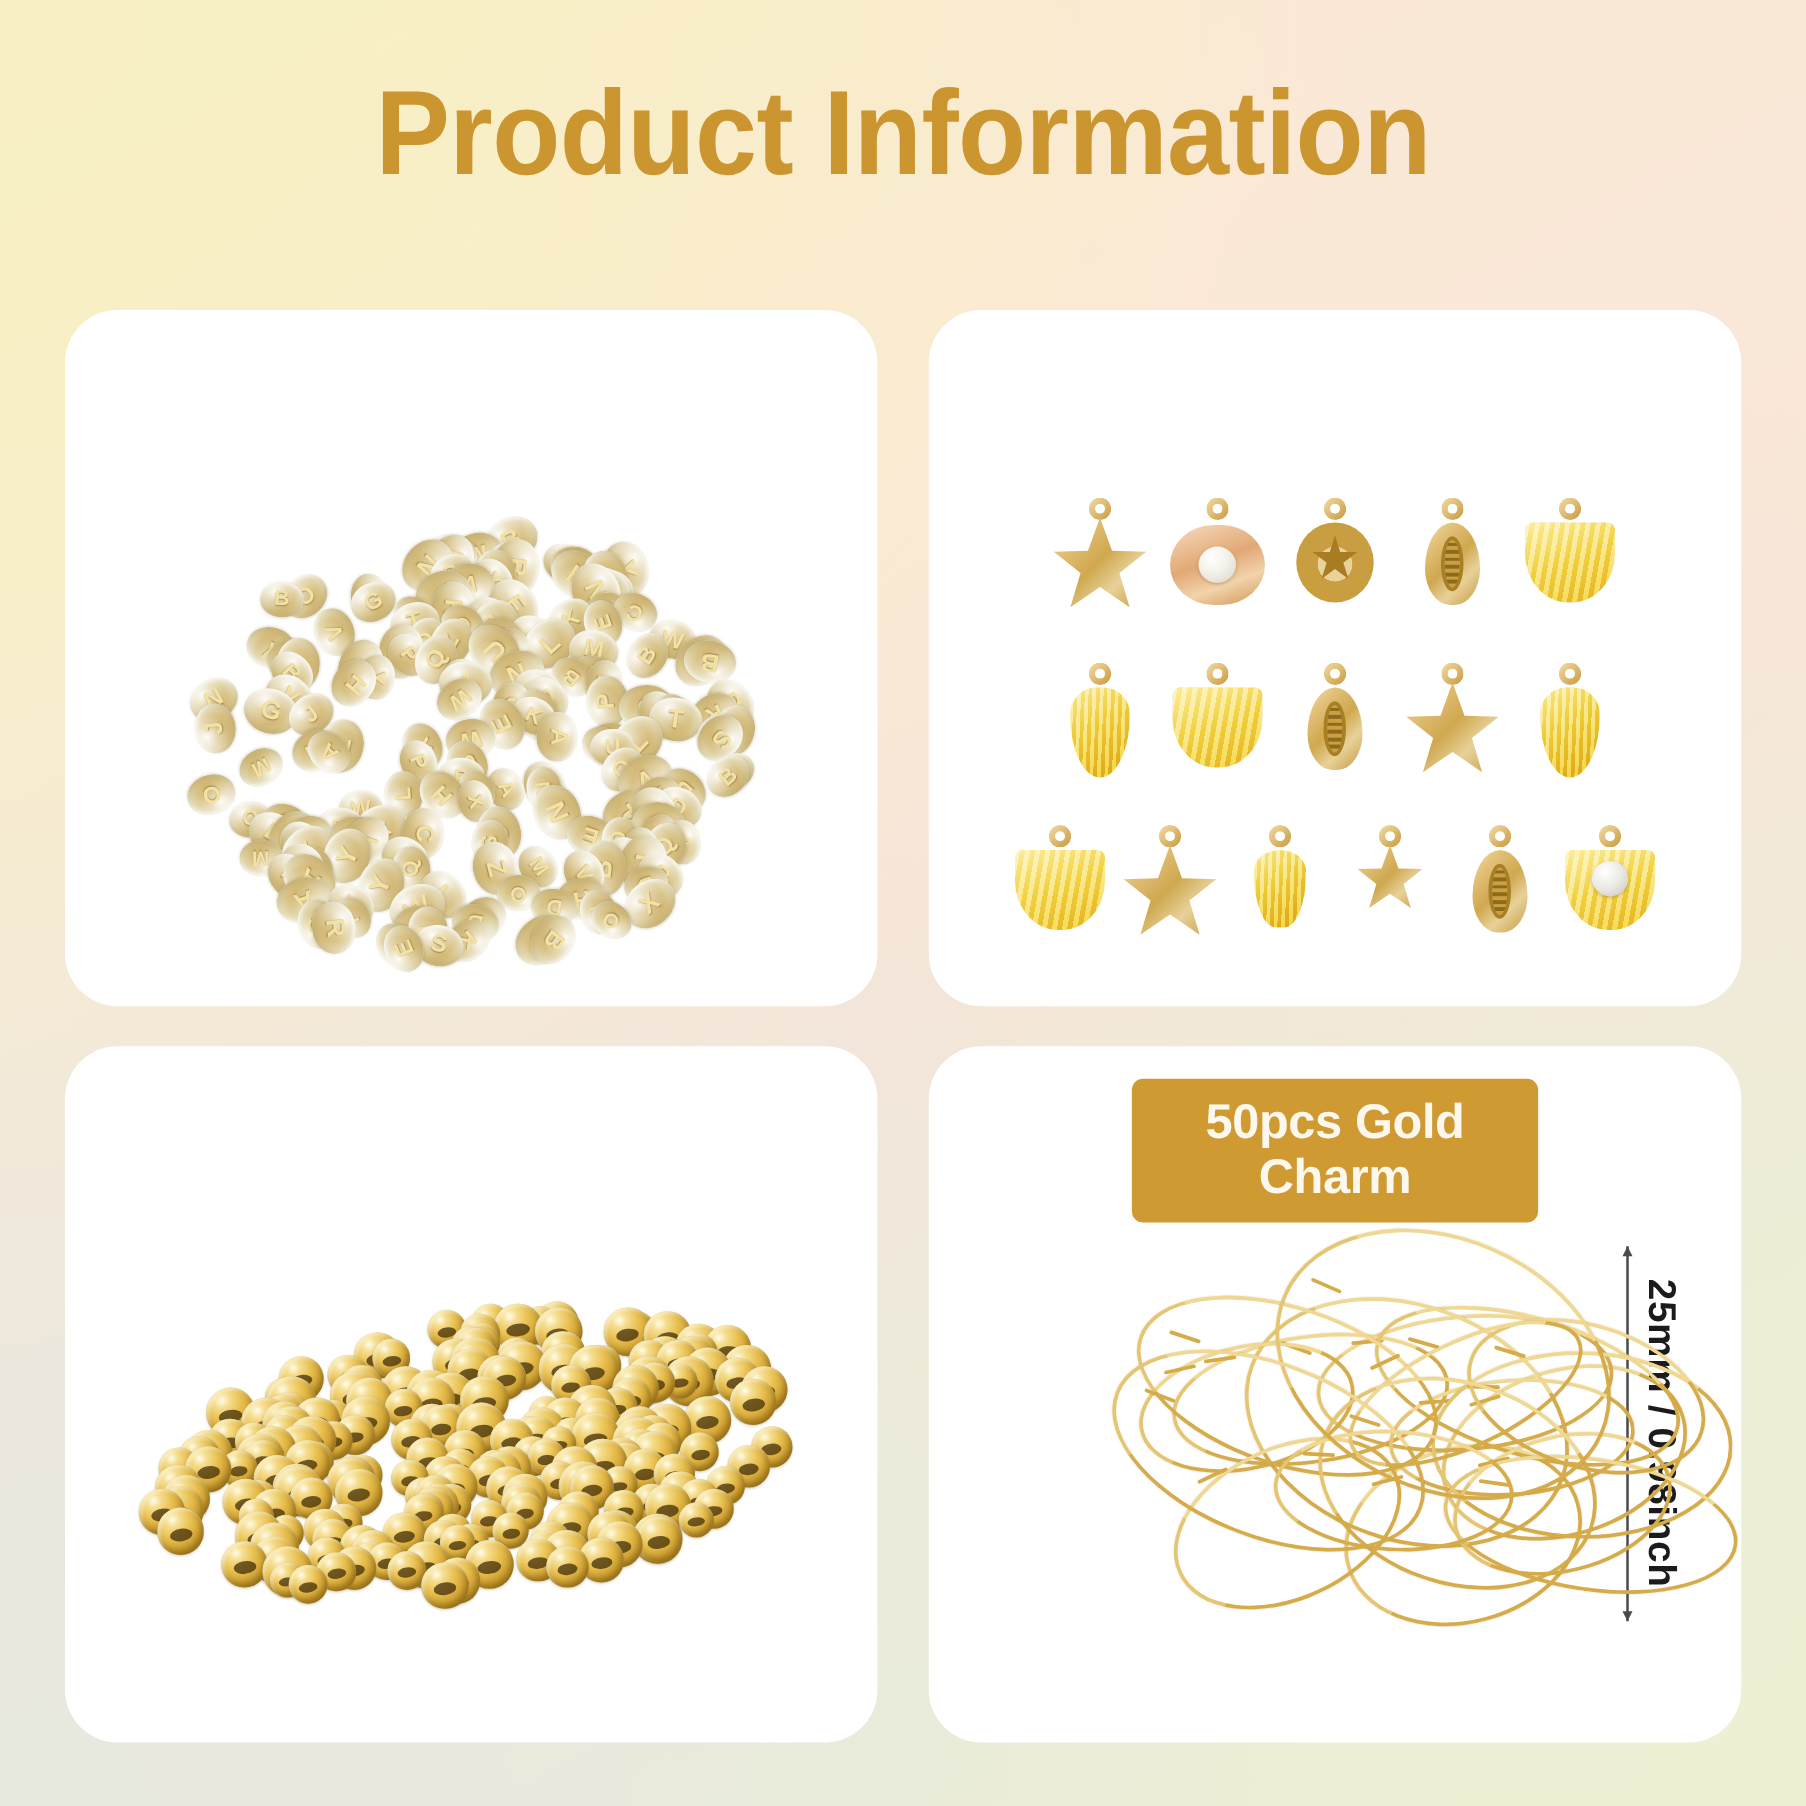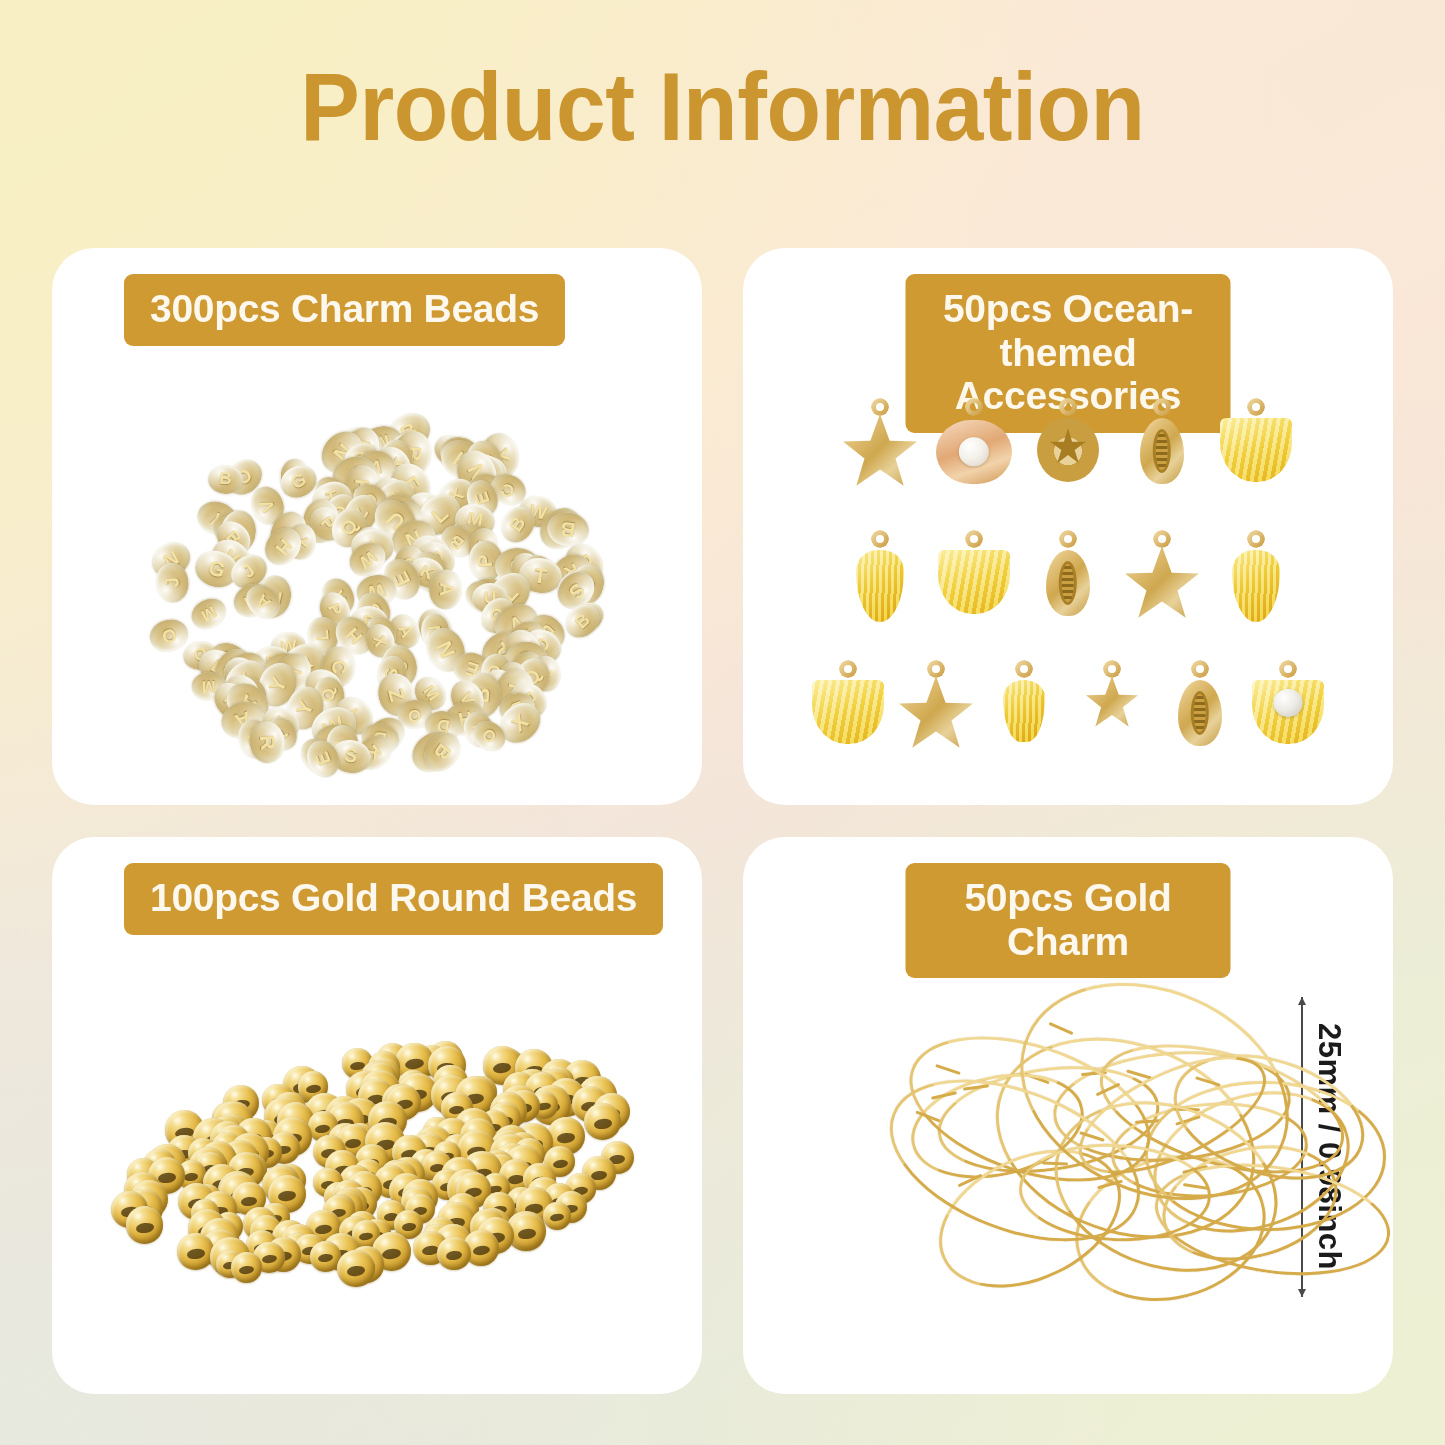--- a/index.html
+++ b/index.html
@@ -178,21 +178,20 @@
 </head>
 <body>
 
 <div id="bg-base"></div>
 
 <div id="title">Product Information</div>
 
 <div id="grid">
 
   <div class="card">
-    <div class="badge left">300pcs Charm Beads</div>
     <div class="photo" id="beads-photo">
         <div class="letterbead" style="width: 44.3963px; height: 36.405px; left: 334.974px; top: 18.1665px; font-size: 21.3102px; transform: rotate(331.6deg); z-index: 10;">B</div>
         <div class="letterbead" style="width: 41.8362px; height: 34.3057px; left: 309.401px; top: 29.5338px; font-size: 20.0814px; transform: rotate(167.6deg); z-index: 11;">M</div>
         <div class="letterbead" style="width: 41.1992px; height: 33.7833px; left: 287.319px; top: 31.2772px; font-size: 19.7756px; transform: rotate(0.5deg); z-index: 12;">Q</div>
         <div class="letterbead" style="width: 41.1419px; height: 33.7364px; left: 289.455px; top: 34.1023px; font-size: 19.7481px; transform: rotate(166.5deg); z-index: 13;">Z</div>
         <div class="letterbead" style="width: 38.5615px; height: 31.6204px; left: 291.784px; top: 35.3058px; font-size: 18.5095px; transform: rotate(104deg); z-index: 14;">B</div>
         <div class="letterbead" style="width: 36.4179px; height: 29.8627px; left: 338.814px; top: 37.9029px; font-size: 17.4806px; transform: rotate(296.1deg); z-index: 15;">P</div>
         <div class="letterbead" style="width: 39.099px; height: 32.0612px; left: 335.511px; top: 37.0405px; font-size: 18.7675px; transform: rotate(330.2deg); z-index: 16;">V</div>
         <div class="letterbead" style="width: 36.1419px; height: 29.6364px; left: 381.858px; top: 40.4441px; font-size: 17.3481px; transform: rotate(30.3deg); z-index: 17;">B</div>
         <div class="letterbead" style="width: 44.7033px; height: 36.6567px; left: 268.217px; top: 38.3107px; font-size: 21.4576px; transform: rotate(132.1deg); z-index: 18;">N</div>
@@ -369,22 +368,20 @@
         <div class="letterbead" style="width: 45.7143px; height: 37.4857px; left: 359.007px; top: 336.585px; font-size: 21.9429px; transform: rotate(143.9deg); z-index: 189;">C</div>
         <div class="letterbead" style="width: 40.7434px; height: 33.4096px; left: 369.795px; top: 338.933px; font-size: 19.5568px; transform: rotate(125.4deg); z-index: 190;">B</div>
         <div class="letterbead" style="width: 38.0142px; height: 31.1717px; left: 303.007px; top: 340.781px; font-size: 18.2468px; transform: rotate(140.2deg); z-index: 191;">K</div>
         <div class="letterbead" style="width: 39.7667px; height: 32.6087px; left: 279.499px; top: 343.611px; font-size: 19.088px; transform: rotate(10.2deg); z-index: 192;">S</div>
         <div class="letterbead" style="width: 37.8442px; height: 31.0323px; left: 246.811px; top: 344.634px; font-size: 18.1652px; transform: rotate(231.7deg); z-index: 193;">T</div>
         <div class="letterbead" style="width: 38.3488px; height: 31.446px; left: 251.635px; top: 347.117px; font-size: 18.4074px; transform: rotate(247.8deg); z-index: 194;">E</div>
       </div>
   </div>
 
   <div class="card">
-    <div class="badge center">50pcs Ocean-themed
-Accessories</div>
     <div class="photo" id="charms-photo">
         <div class="charm-row" style="top: 0px; gap: 16px;">
           <div class="charm" style="width: 78px; height: 104px;">
             <div class="bail" style="width: 18px; height: 18px; top: 0px;"></div>
             <div class="gold" style="position: absolute; left: 50%; transform: translateX(-50%); width: 74px; height: 74px; top: 16px; clip-path: polygon(50% 0%, 63% 36%, 100% 37%, 71% 60%, 82% 97%, 50% 75%, 18% 97%, 29% 60%, 0% 37%, 37% 36%); border-radius: 6px;"></div>
           </div>
           <div class="charm" style="width: 78px; height: 104px;">
             <div class="bail" style="width: 18px; height: 18px; top: 0px;"></div>
             <div class="gold" style="position: absolute; left: 50%; transform: translateX(-50%); width: 76px; height: 64px; top: 22px; border-radius: 46% / 50%; background: linear-gradient(160deg, rgb(246, 220, 192), rgb(226, 168, 117) 45%, rgb(242, 211, 171) 70%, rgb(207, 149, 82));">
               <div style="position: absolute; left: 50%; top: 50%; transform: translate(-50%, -50%); width: 40%; height: 46%; border-radius: 50%; background: radial-gradient(circle at 36% 30%, rgb(255, 255, 255) 0%, rgb(244, 241, 234) 45%, rgb(217, 210, 198) 100%); box-shadow: rgba(120, 90, 50, 0.4) 0px 1px 3px;"></div>
@@ -458,21 +455,20 @@
             <div class="bail" style="width: 18px; height: 18px; top: 0px;"></div>
             <div class="gold" style="position: absolute; left: 50%; transform: translateX(-50%); width: 72px; height: 64px; top: 20px; border-radius: 6px 6px 48% 48% / 6px 6px 62% 62%; background: repeating-linear-gradient(100deg, rgb(231, 206, 142) 0px, rgb(231, 206, 142) 4px, rgb(199, 155, 60) 4px, rgb(199, 155, 60) 8px), linear-gradient(160deg, rgb(247, 232, 189), rgb(196, 154, 63)); background-blend-mode: overlay;">
               <div style="position: absolute; left: 50%; top: 36%; transform: translate(-50%, -50%); width: 40%; height: 44%; border-radius: 50%; background: radial-gradient(circle at 36% 30%, rgb(255, 255, 255) 0%, rgb(236, 234, 228) 48%, rgb(201, 196, 186) 100%); box-shadow: rgba(120, 90, 50, 0.4) 0px 1px 3px;"></div>
             </div>
           </div>
         </div>
       </div>
   </div>
 
   <div class="card">
-    <div class="badge left">100pcs Gold Round Beads</div>
     <div class="photo" id="round-photo">
         <div class="goldbead" style="width: 31.0477px; height: 31.0477px; left: 325.073px; top: 55.5257px; z-index: 10;"></div>
         <div class="goldbead" style="width: 35.162px; height: 35.162px; left: 376.189px; top: 54.382px; z-index: 11;"></div>
         <div class="goldbead" style="width: 31.509px; height: 31.509px; left: 364.932px; top: 57.8062px; z-index: 12;"></div>
         <div class="goldbead" style="width: 38.5589px; height: 38.5589px; left: 343.143px; top: 55.5208px; z-index: 13;"></div>
         <div class="goldbead" style="width: 31.3845px; height: 31.3845px; left: 290.087px; top: 60.7215px; z-index: 14;"></div>
         <div class="goldbead" style="width: 29.1569px; height: 29.1569px; left: 442.47px; top: 62.4975px; z-index: 15;"></div>
         <div class="goldbead" style="width: 38.1993px; height: 38.1993px; left: 375.511px; top: 59.2331px; z-index: 16;"></div>
         <div class="goldbead" style="width: 38.4993px; height: 38.4993px; left: 431.295px; top: 59.2406px; z-index: 17;"></div>
         <div class="goldbead" style="width: 32.444px; height: 32.444px; left: 315.828px; top: 63.8257px; z-index: 18;"></div>

